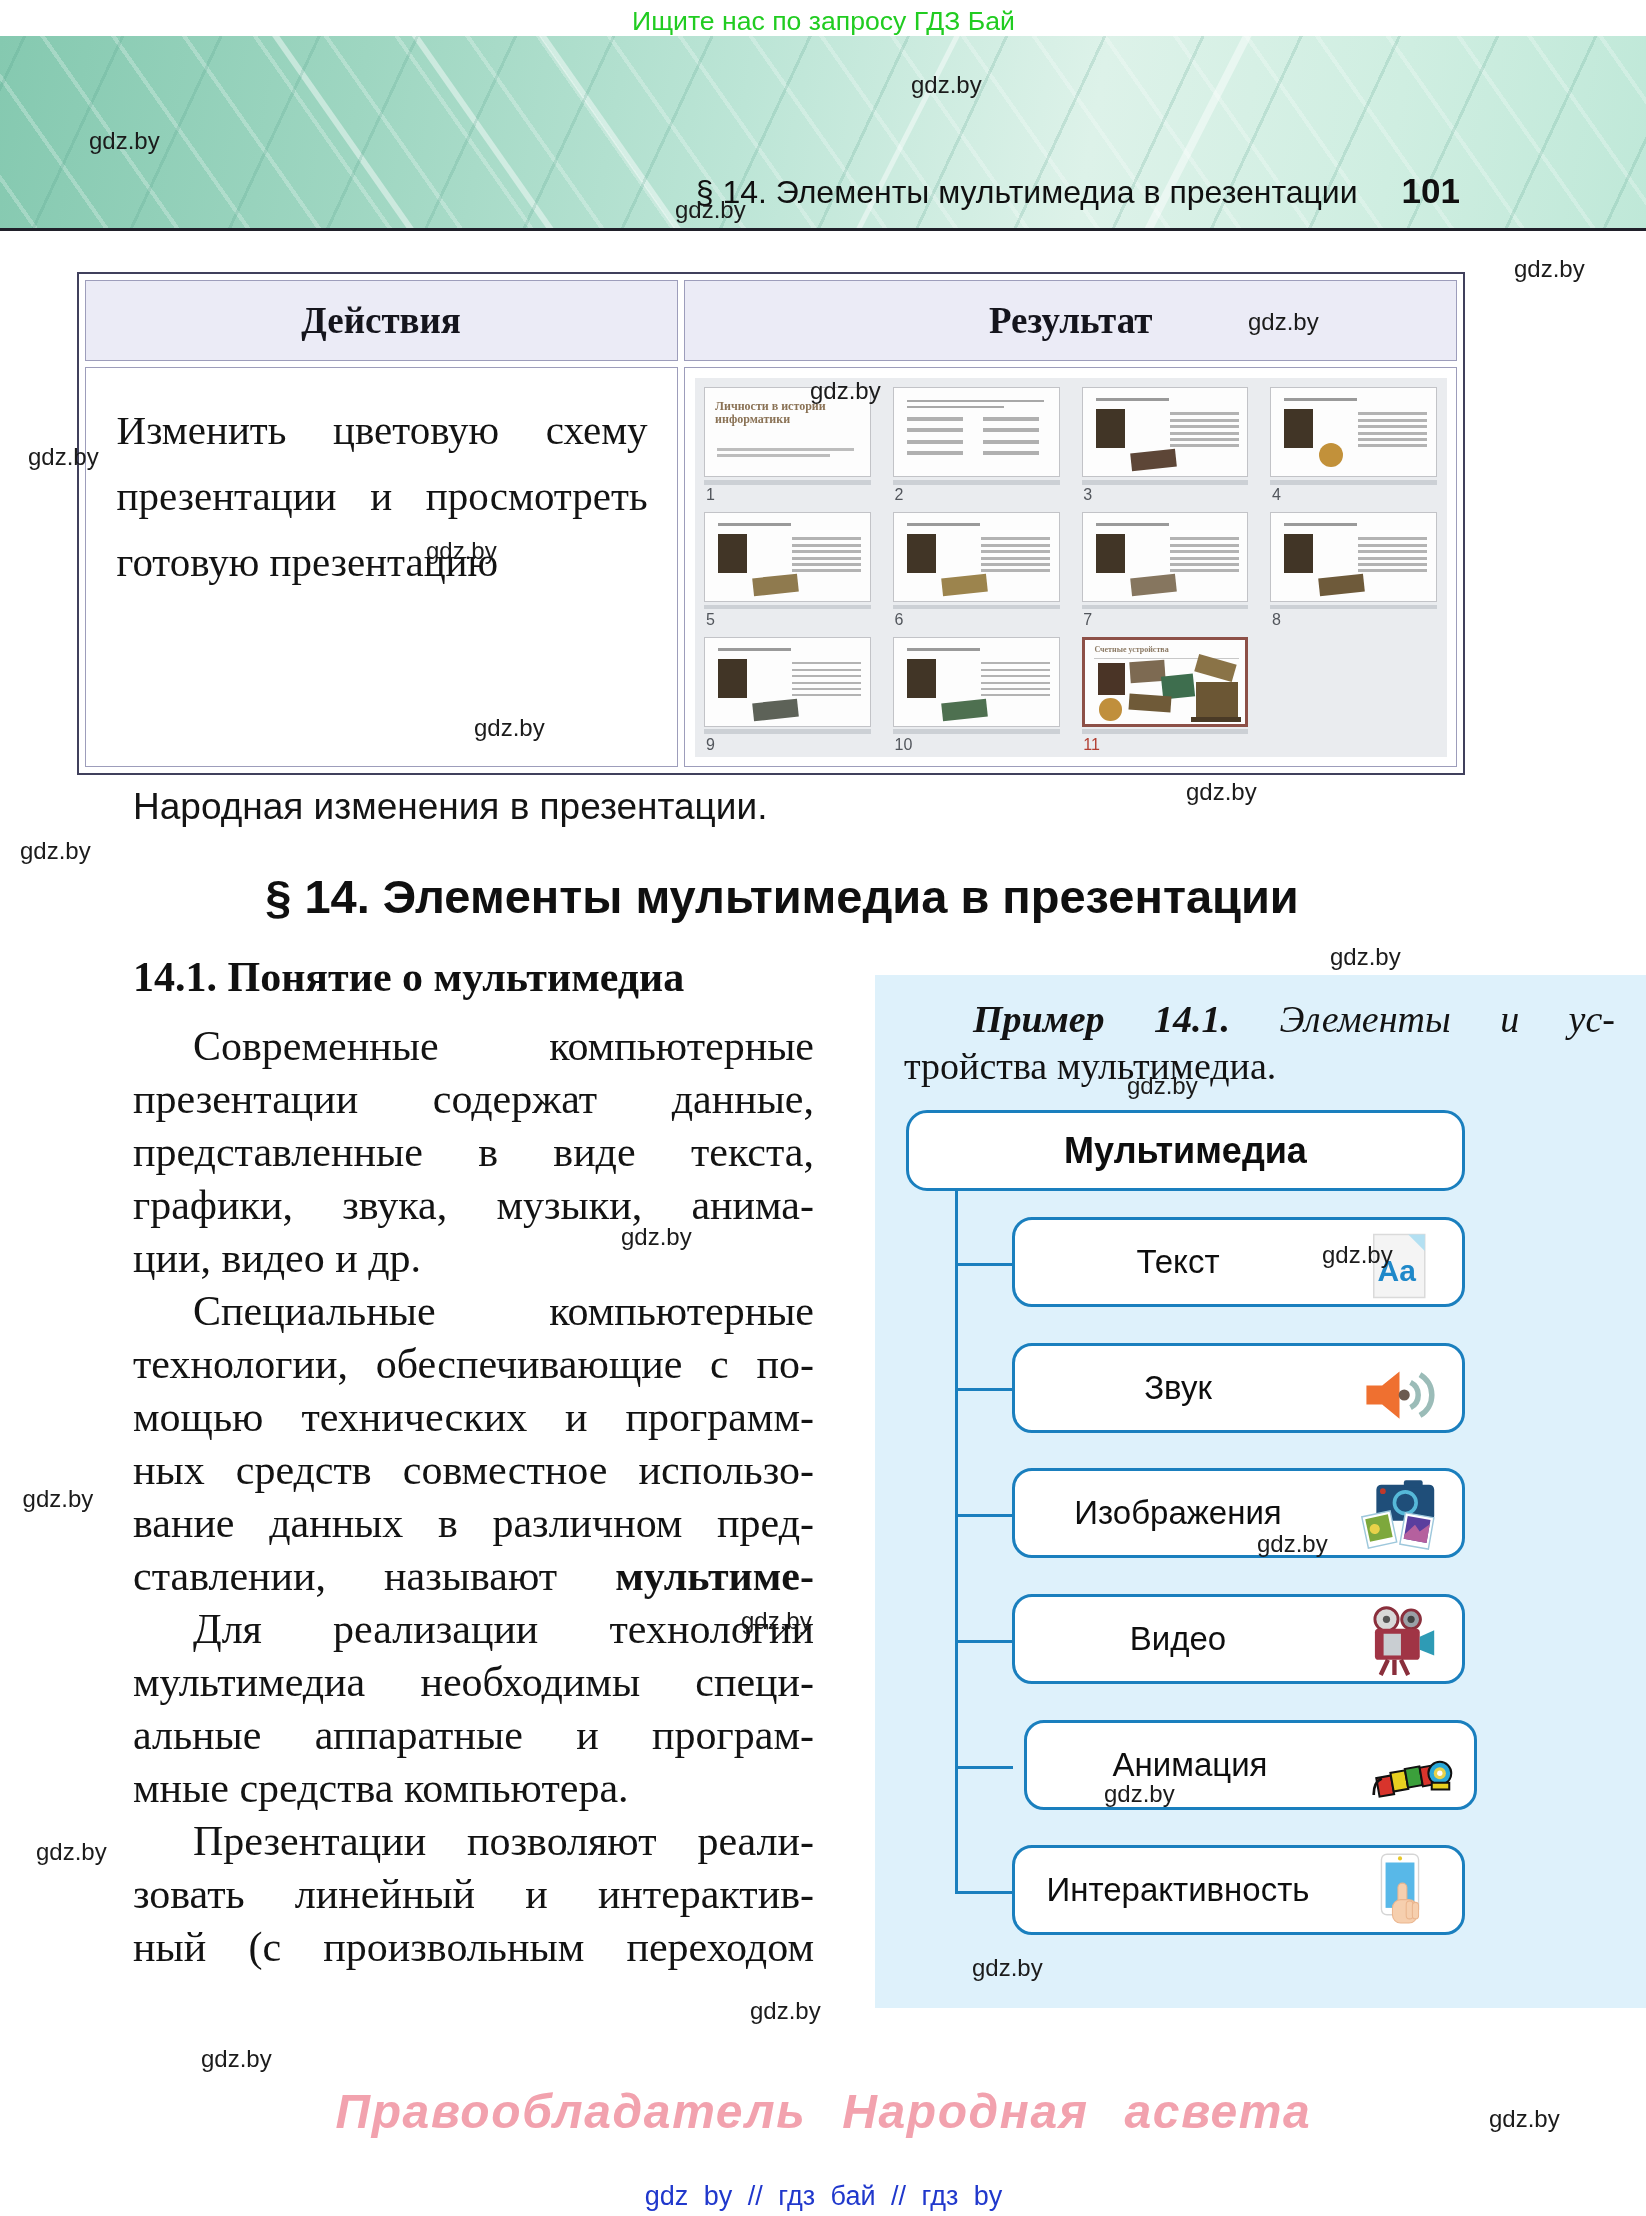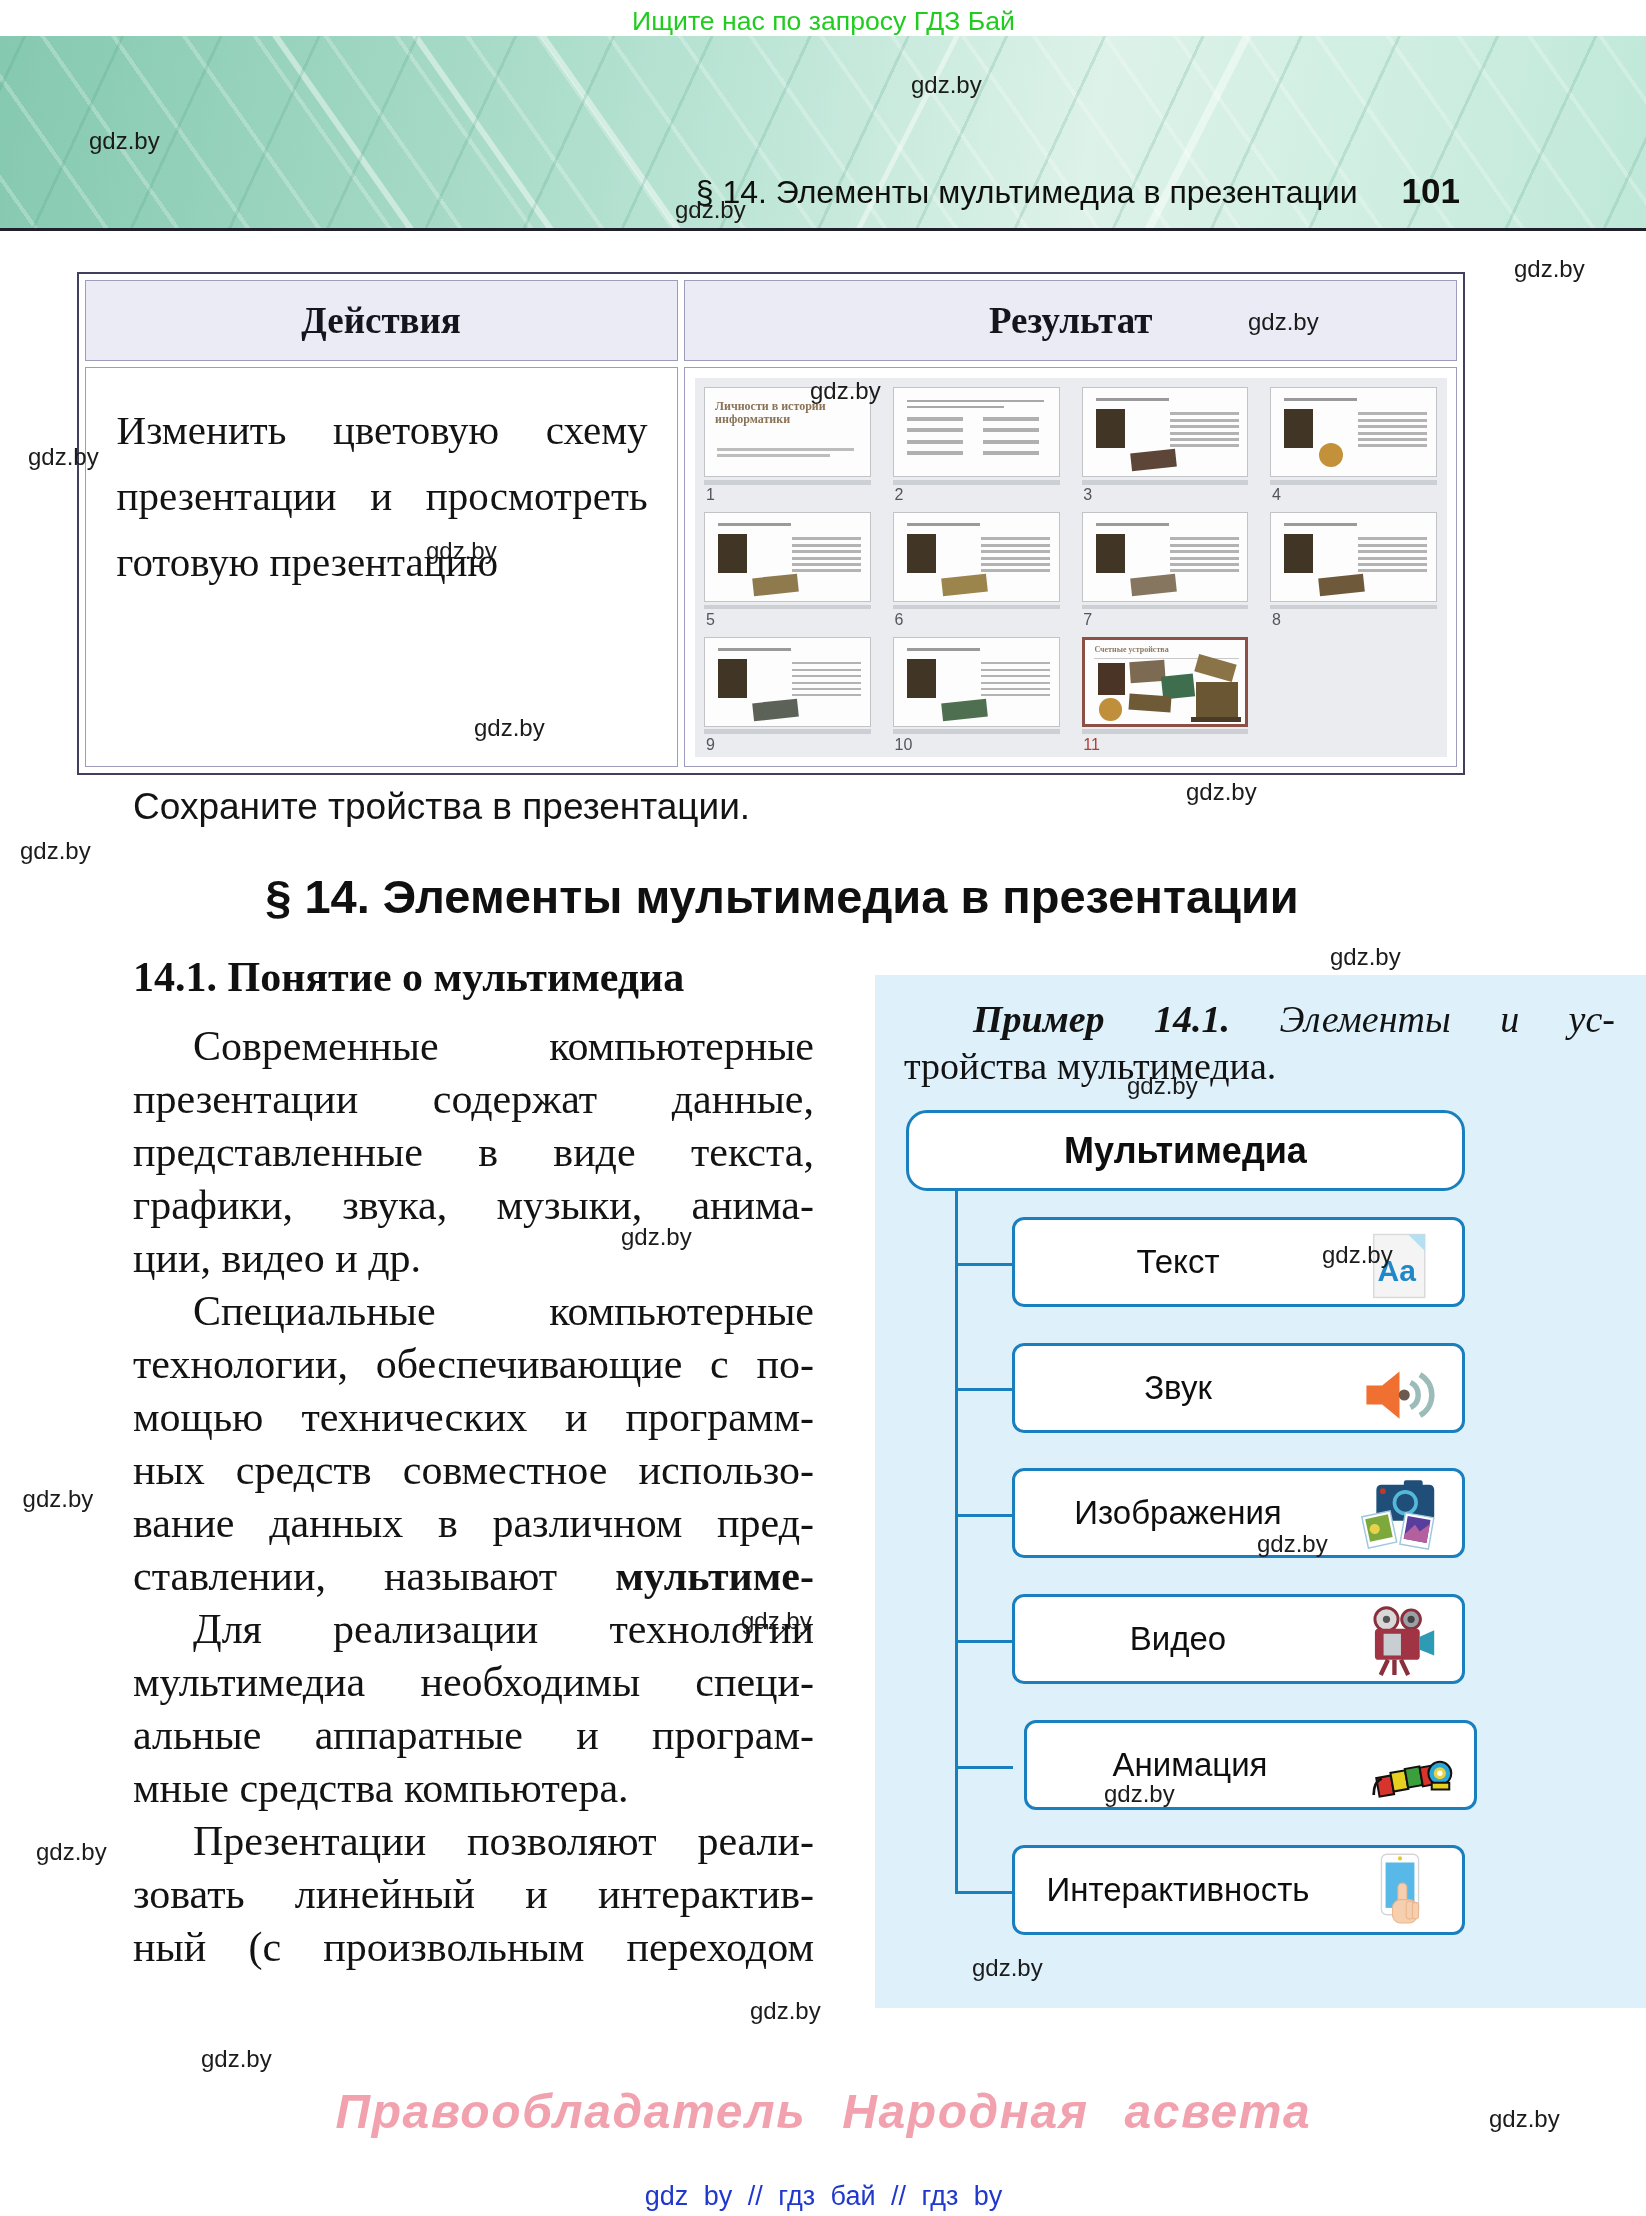--- a/index.html
+++ b/index.html
@@ -79,21 +79,21 @@
   .ex-title{position:absolute;left:29px;top:21px;width:711px;}
   .ex-line{font-size:38px;line-height:47px;color:#131313;text-align:justify;text-align-last:justify;}
   .ex-line.last{text-align-last:left;}
   .ex-line.ind{text-indent:69px;font-style:italic;}
 
   .d-root{position:absolute;left:31px;top:135px;width:559px;height:81px;background:#fff;
           border:3.2px solid #1a7fbe;border-radius:21px;box-sizing:border-box;
           display:flex;align-items:center;justify-content:center;
           font-family:"Liberation Sans",sans-serif;font-weight:bold;font-size:36px;color:#0e0e0e;}
   .d-item{position:absolute;left:137px;width:453px;height:90px;background:#fff;
-          border:3.2px solid #1a7fbe;border-radius:12px;box-sizing:border-box;
+          border:3.2px solid #1a7fbe;border-radius:20px;box-sizing:border-box;
           display:flex;align-items:center;justify-content:center;padding-right:121px;
           font-family:"Liberation Sans",sans-serif;font-size:33px;color:#0e0e0e;}
   .d-icon{position:absolute;right:17.7px;top:50%;transform:translateY(-50%);width:89px;height:77px;
           display:flex;align-items:flex-end;justify-content:center;}
   .d-icon svg{max-width:89px;max-height:77px;}
   .v-line,.h-line{position:absolute;background:#1a7fbe;}
   .v-line{left:80px;width:3.2px;}
   .h-line{left:80px;width:58px;height:3.2px;}
 
   
@@ -290,21 +290,21 @@
             <div class="blk" style="left: 111px; top: 42px; width: 42px; height: 35px; background: rgb(107, 86, 52);"></div>
             <div class="blk" style="left: 106px; top: 77px; width: 50px; height: 4.8px; background: rgb(74, 58, 38);"></div>
           </div>
           <div class="shadowbar"></div>
           <div class="slide-num sel">11</div>
         </div>
       </div>
   </div>
 </div>
 
-<div class="after-table">Сохраните тройства в презентации.</div>
+<div class="after-table">Народная изменения в презентации.</div>
 
 <div class="sec-head">§ 14. Элементы мультимедиа в презентации</div>
 <div class="sub-head">14.1. Понятие о мультимедиа</div>
 
 <div class="body-col" id="body-col">
     <div class="body-line ind"><span>Современные компьютерные</span></div>
     <div class="body-line"><span>презентации содержат данные,</span></div>
     <div class="body-line"><span>представленные в виде текста,</span></div>
     <div class="body-line"><span>графики, звука, музыки, анима-</span></div>
     <div class="body-line last"><span>ции, видео и др.</span></div>

